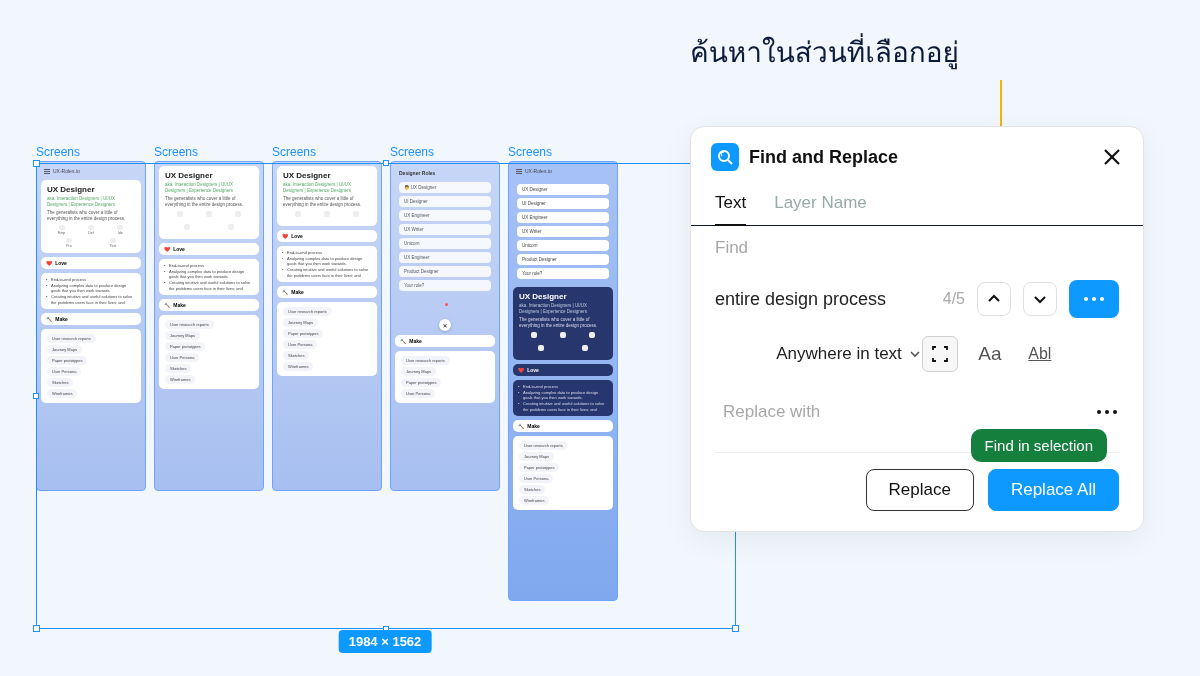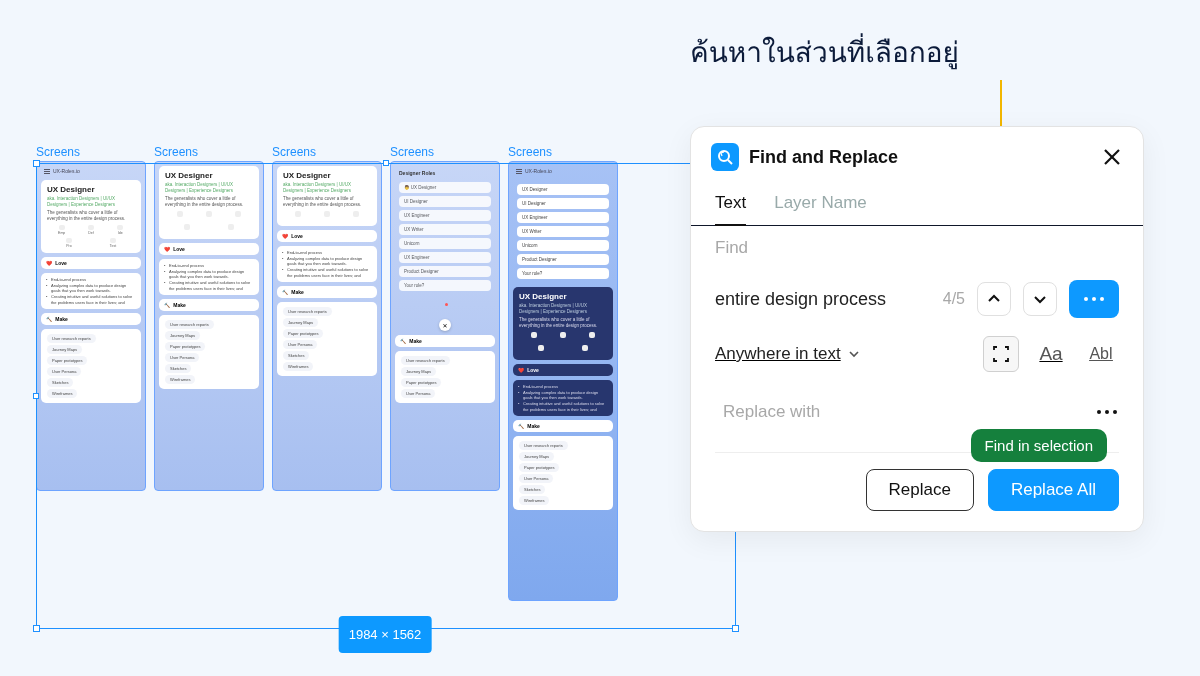--- a/index.html
+++ b/index.html
@@ -87,21 +87,21 @@
 .sel-handle.bl{left:-4px;bottom:-4px;}
 .sel-handle.br{right:-4px;bottom:-4px;}
 .mid-handle{position:absolute;width:6px;height:6px;background:#fff;border:1.5px solid #1e90ff;}
 .mid-handle.t{left:50%;top:-4px;transform:translateX(-50%);}
 .mid-handle.b{left:50%;bottom:-4px;transform:translateX(-50%);}
 .mid-handle.l{left:-4px;top:50%;transform:translateY(-50%);}
 .mid-handle.r{right:-4px;top:50%;transform:translateY(-50%);}
 .dims-badge{
   position:absolute; left:50%; transform:translateX(-50%);
   bottom:-52px; background:#0d99ff; color:#fff; font-size:13px;
-  font-weight:400; padding:11px 10px; border-radius:4px;
+  font-weight:700; padding:4px 10px; border-radius:4px;
 }
 
 
 .annotation {
   position:absolute;
   left:690px; top:30px;
   font-size:28px;
   font-weight:500;
   color:#0c1b3a;
 }
@@ -147,21 +147,21 @@
 .field-label{ font-size:17px; color:#a8a8a8; margin-bottom:6px;}
 .find-row{ display:flex; align-items:center; gap:12px;}
 .find-val{ font-size:18px; color:#222; flex:1;}
 .counter{ font-size:16px; color:#a8a8a8;}
 .btn-sq{
   width:34px;height:34px;border:1px solid #e0e0e0;border-radius:8px;
   display:flex;align-items:center;justify-content:center;cursor:pointer;
   background:#fff;
 }
 .btn-blue{ width:50px;height:38px;background:#0d99ff;border-radius:8px;display:flex;align-items:center;justify-content:center;cursor:pointer;color:#fff;font-size:18px;letter-spacing:2px;font-weight:700;}
-.opts-row{ display:flex; align-items:center; justify-content:space-between; padding:14px 24px 4px;text-decoration:underline;}
+.opts-row{ display:flex; align-items:center; justify-content:center; padding:14px 24px 4px;}
 .opt-select{ display:flex;align-items:center;gap:6px;font-size:17px;color:#222;cursor:pointer;}
 .opt-icons{ display:flex; gap:14px; align-items:center;}
 .opt-ico{ width:36px;height:36px;display:flex;align-items:center;justify-content:center;cursor:pointer;border-radius:6px;}
 .opt-ico.active{ border:1px solid #d0d0d0; background:#f7f7f7;}
 .tooltip{
   position:absolute;
   background:#15803d; color:#fff; font-size:15px;
   padding:8px 14px; border-radius:10px;
   right:36px; top:302px;
   white-space:nowrap;

